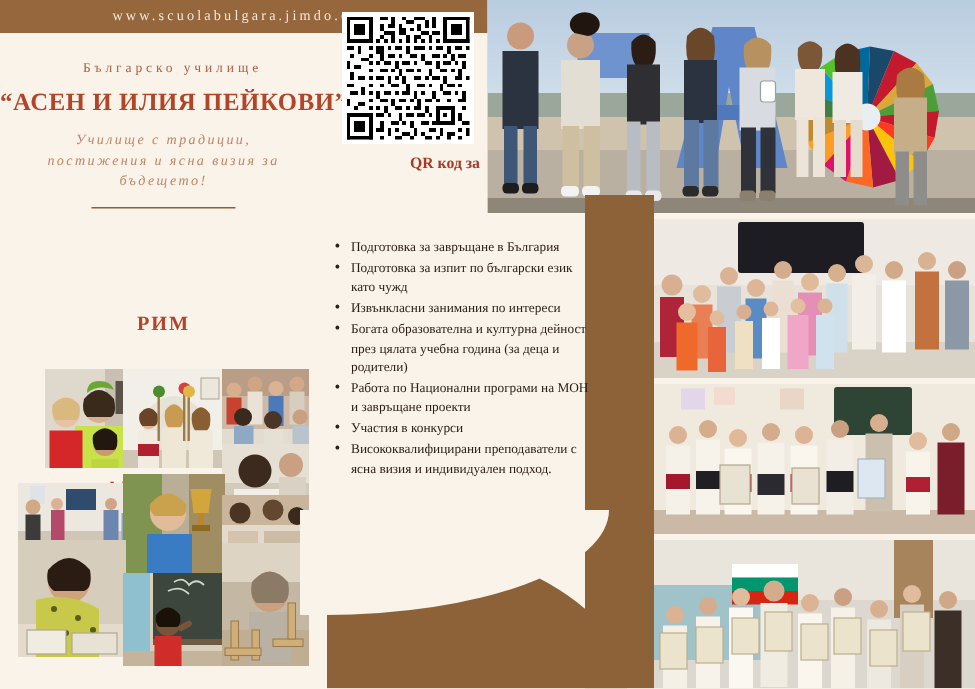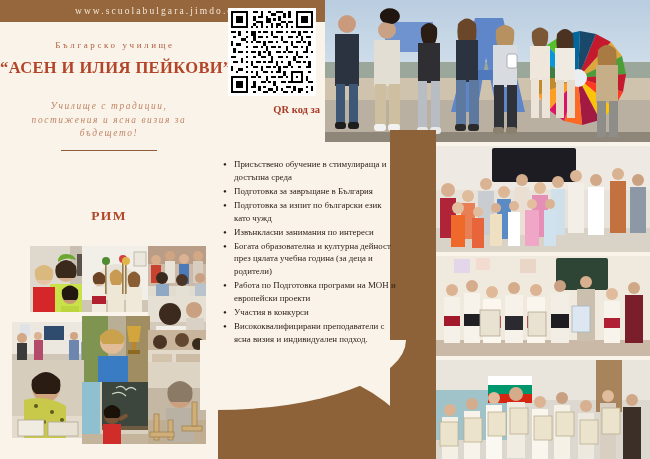--- a/index.html
+++ b/index.html
@@ -55,21 +55,21 @@
     letter-spacing: 0.4px;
     margin-top: 8px;
     white-space: nowrap;
   }
   .brand .motto {
     color: #c08462;
     font-size: 9.4px;
     font-style: italic;
     letter-spacing: 1.6px;
     line-height: 1.45;
-    margin-top: 22px;
+    margin-top: 10px;
     padding: 0 18px;
   }
   .brand .rule {
     width: 96px; height: 1.5px;
     background: #8d5d3b;
     margin: 9px auto 0;
   }
   .cities {
     position: absolute;
     left: 0; top: 170px;
@@ -404,26 +404,25 @@
     <div class="qr-caption">
       <div>QR код за</div>
     </div>
   </div>
 
   <div class="curve"></div>
   <div class="curve-sweep"></div>
   <div class="curve-mask"></div>
 
   <ul class="bullets">
-    <li>Присъствено обучение в стимулираща и достъпна среда</li>
     <li>Подготовка за завръщане в България</li>
     <li>Подготовка за изпит по български език като чужд</li>
     <li>Извънкласни занимания по интереси</li>
     <li>Богата образователна и културна дейност през цялата учебна година (за деца и родители)</li>
-    <li>Работа по Подготовка програми на МОН и европейски проекти</li>
+    <li>Работа по Национални програми на МОН и завръщане проекти</li>
     <li>Участия в конкурси</li>
     <li>Висококвалифицирани преподаватели с ясна визия и индивидуален подход.</li>
   </ul>
 
   <div class="photo hero">
     <svg class="ph" viewBox="0 0 325 142" preserveAspectRatio="none">
       <defs>
         <linearGradient id="sky" x1="0" y1="0" x2="0" y2="1">
           <stop offset="0%" stop-color="#b9cde0"></stop>
             <stop offset="60%" stop-color="#d6e2ec"></stop>

